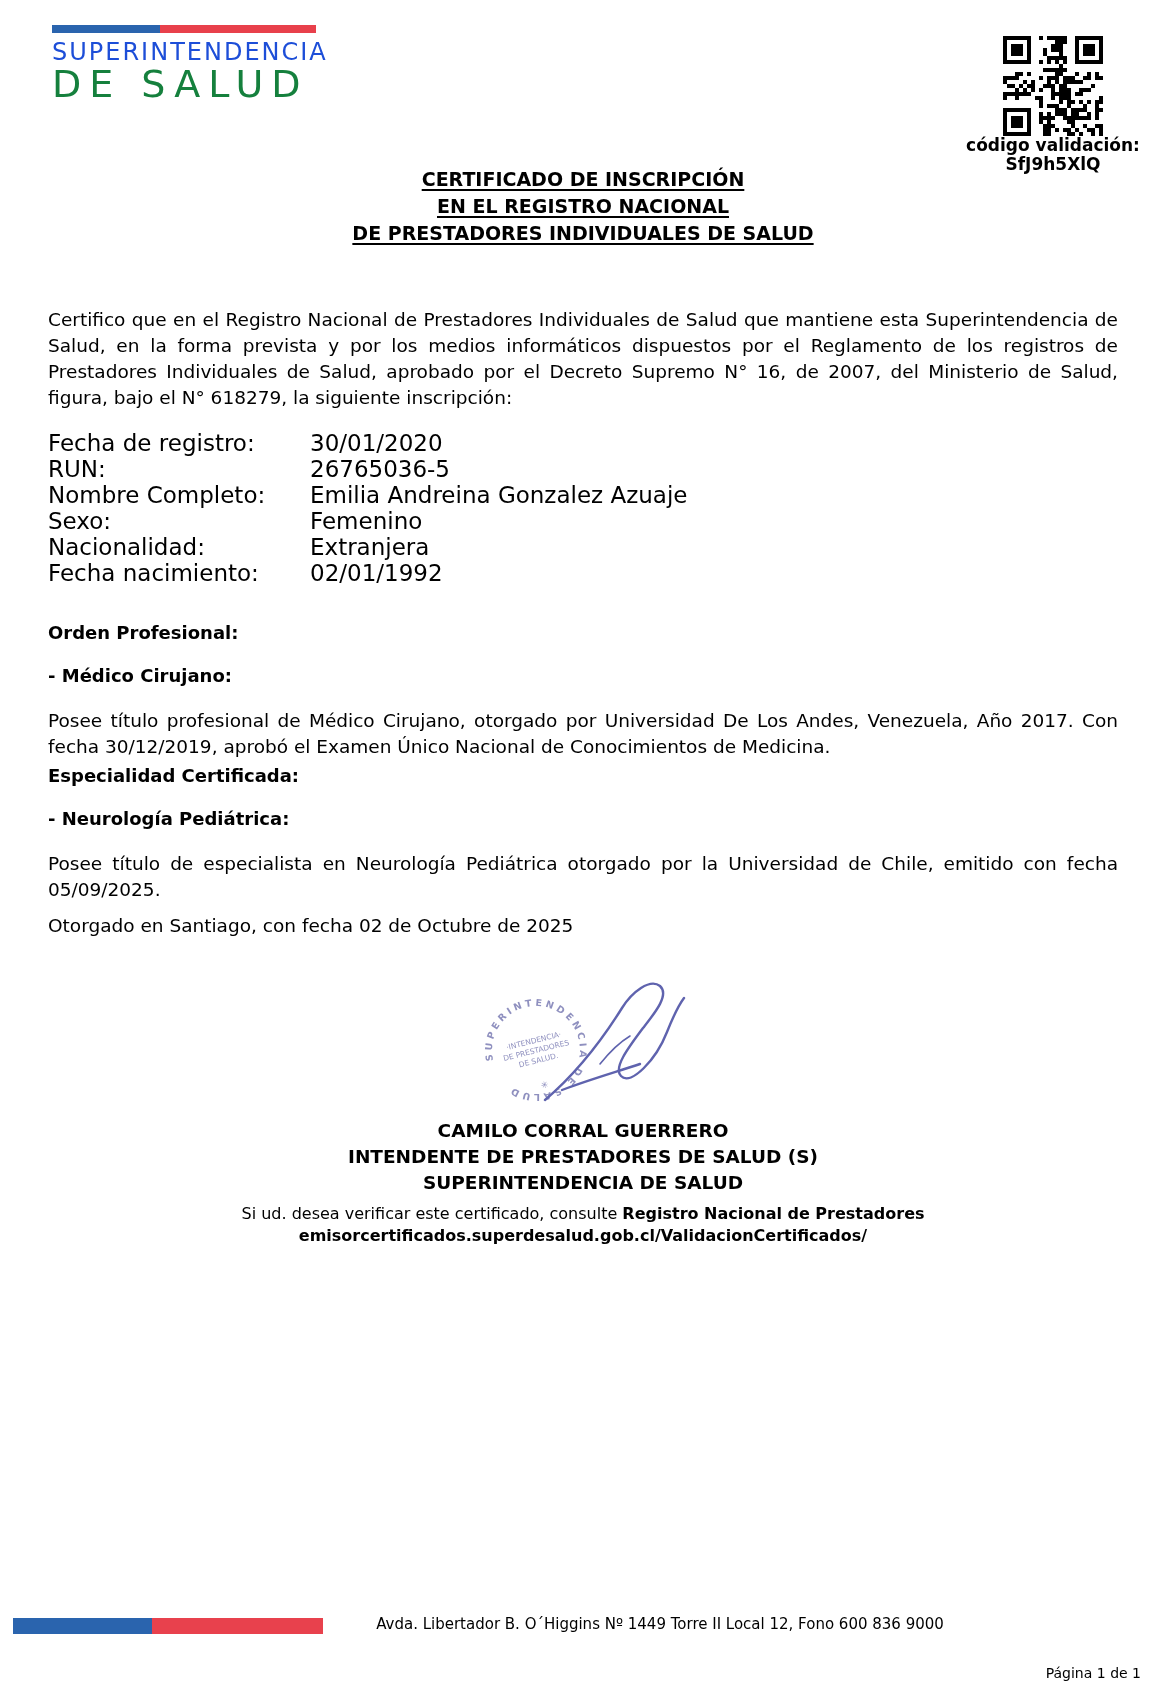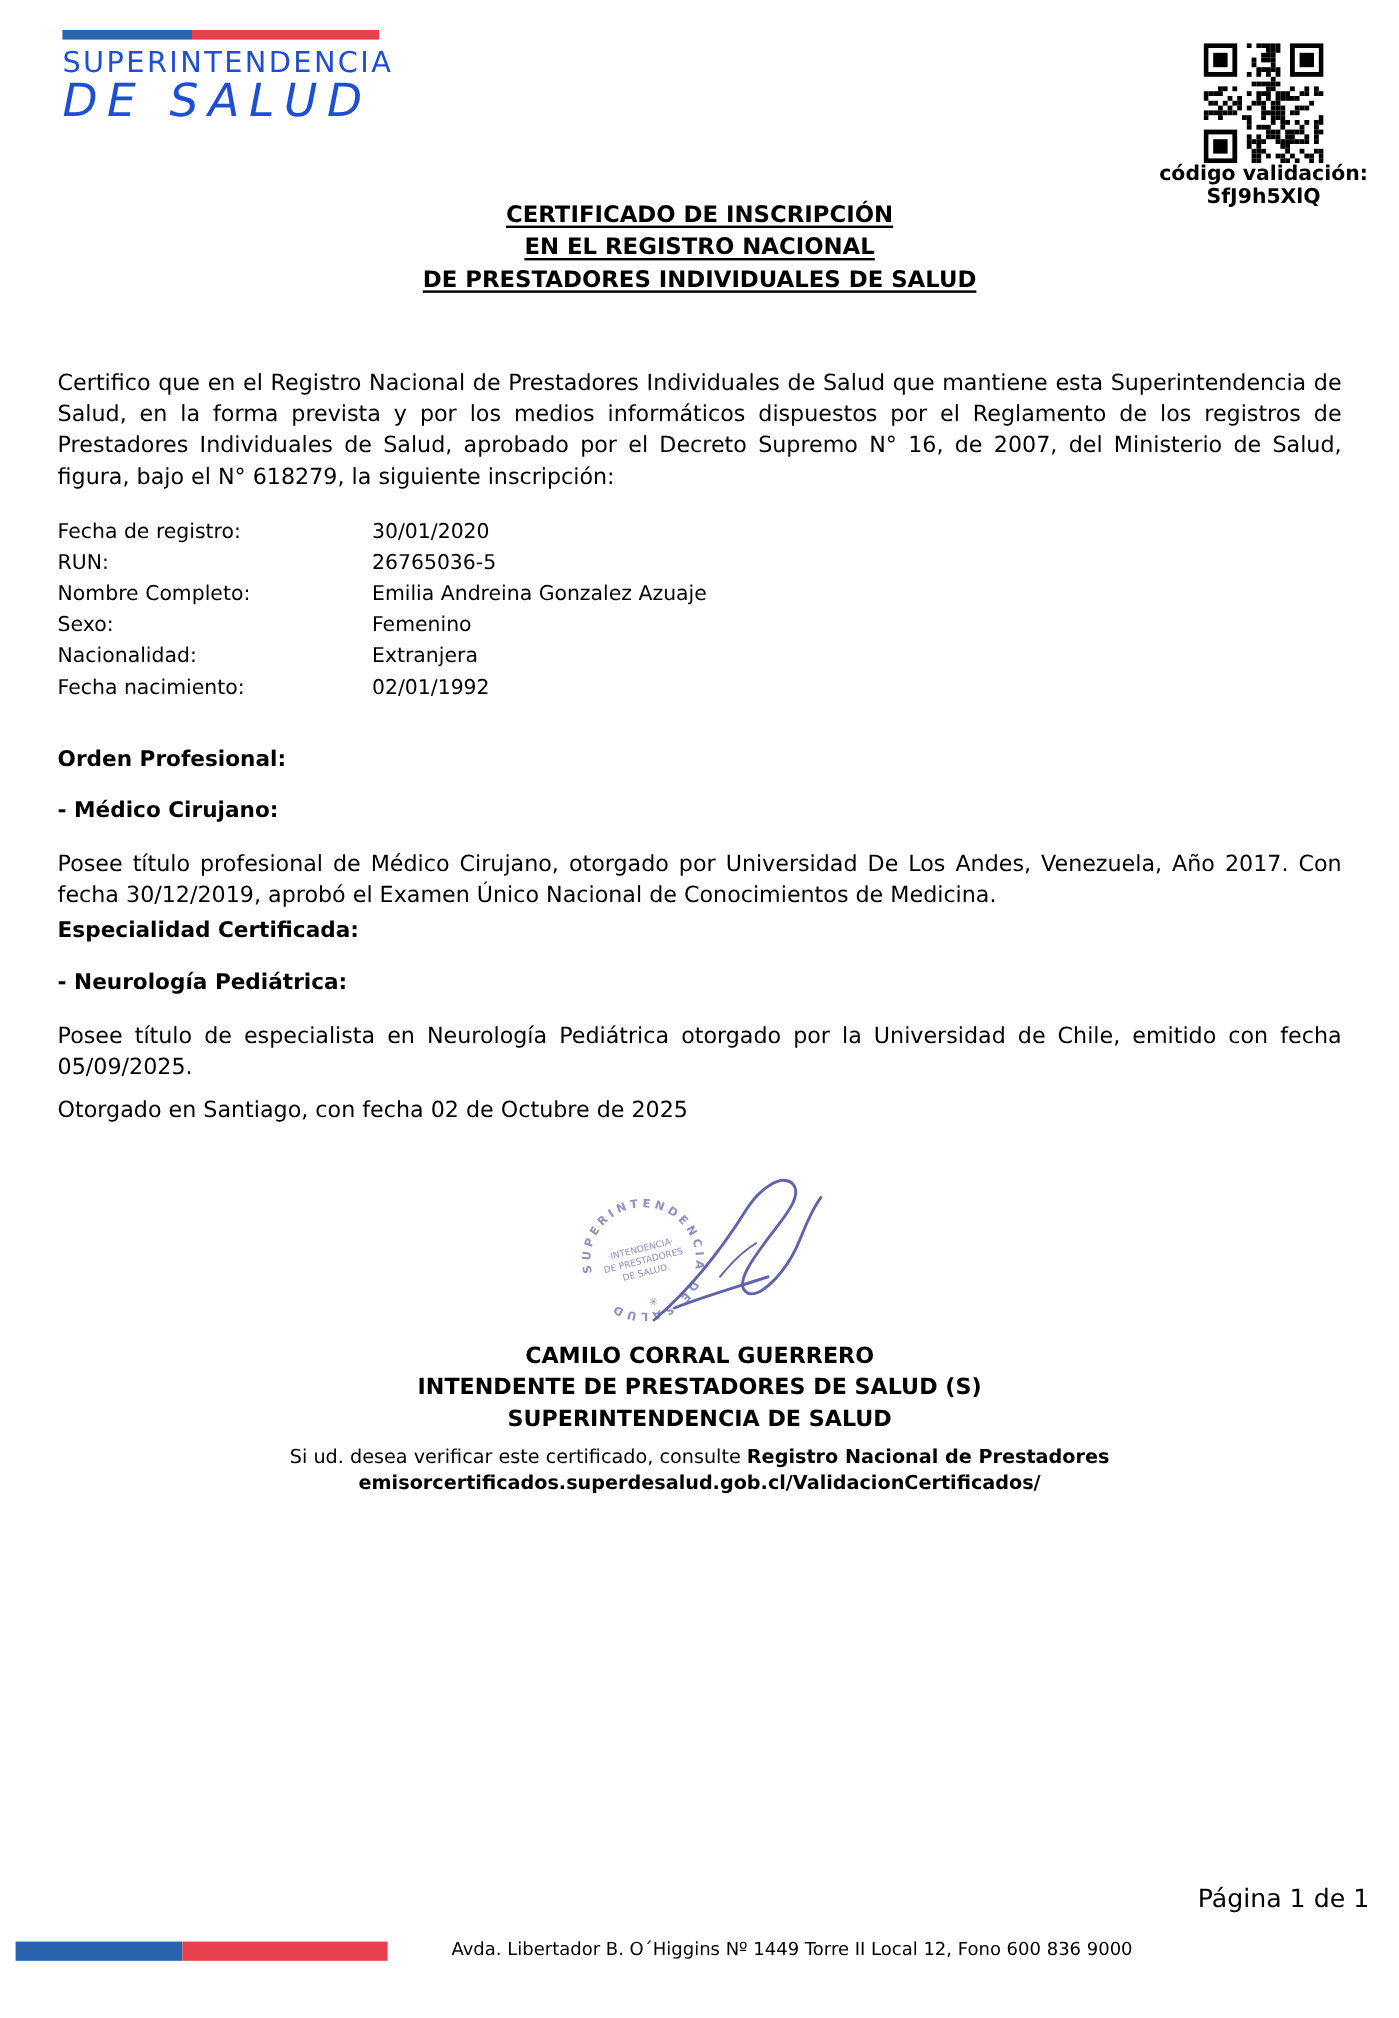--- a/index.html
+++ b/index.html
@@ -7,35 +7,35 @@
     position:relative;width:1166px;height:1682px;background:#ffffff;
     font-family:"DejaVu Sans","Liberation Sans",sans-serif;color:#000;
     overflow:hidden;
   }
   
   .logo-block{position:absolute;left:52px;top:25px;width:280px;}
   .logo-bar{display:flex;width:264px;height:8px;}
   .logo-bar .blue{width:108px;height:8px;background:#2a64ae;}
   .logo-bar .red{width:156px;height:8px;background:#e8404b;}
   .logo-line1{margin-top:5px;font-size:24px;letter-spacing:2px;color:#1d4ed8;white-space:nowrap;}
-  .logo-line2{margin-top:0px;font-size:38px;letter-spacing:8px;color:#1d4ed8;white-space:nowrap;line-height:36px;font-style:italic;}
+  .logo-line2{margin-top:0px;font-size:38px;letter-spacing:8px;color:#15803d;white-space:nowrap;line-height:36px;}
   
   .qr-block{position:absolute;left:940px;top:36px;width:226px;text-align:center;}
   .qr-svg{display:block;margin:0 auto;width:100px;height:100px;background:#fff;}
   .qr-caption{margin-top:0;font-weight:bold;font-size:17px;line-height:19px;}
   .qr-code-text{font-weight:bold;font-size:17px;line-height:19px;}
   
   .title-block{position:absolute;left:0;top:166px;width:1166px;text-align:center;
     font-weight:bold;font-size:19px;line-height:27px;}
   .title-block div{text-decoration:underline;text-decoration-thickness:2px;text-underline-offset:3px;}
   
   .body-text{font-size:18.5px;line-height:26px;}
   .intro{position:absolute;left:48px;top:288px;width:1070px;text-align:justify;}
   .fields{position:absolute;left:48px;top:430px;width:800px;}
-  .field-row{display:flex;font-size:17px;line-height:26px;}
+  .field-row{display:flex;font-size:23px;line-height:26px;}
   .field-label{flex:0 0 262px;}
   .sec-heading{position:absolute;left:48px;font-weight:bold;font-size:18px;line-height:26px;}
   .op-heading{top:620px;}
   .op-item-title{top:663px;}
   .op-body{position:absolute;left:48px;top:689px;width:1070px;text-align:justify;}
   .esp-heading{top:763px;}
   .esp-item-title{top:806px;}
   .esp-body{position:absolute;left:48px;top:832px;width:1070px;text-align:justify;}
   .otorgado{position:absolute;left:48px;top:913px;font-size:18.5px;line-height:26px;}
   
@@ -46,21 +46,21 @@
   
   .verify-block{position:absolute;left:0;top:1203px;width:1166px;text-align:center;
     font-size:16px;line-height:22px;}
   .verify-block b{font-weight:bold;}
   
   .footer-bar{position:absolute;left:13px;top:1618px;width:310px;height:16px;display:flex;}
   .footer-bar .blue{width:139px;height:16px;background:#2a64ae;}
   .footer-bar .red{width:171px;height:16px;background:#e8414d;}
   .footer-address{position:absolute;left:340px;top:1614px;width:640px;text-align:center;
     font-size:15px;line-height:20px;white-space:nowrap;}
-  .footer-page{position:absolute;right:25px;top:1572px;font-size:21px;line-height:20px;white-space:nowrap;}
+  .footer-page{position:absolute;right:25px;top:1663px;font-size:14px;line-height:20px;white-space:nowrap;}
 </style>
 </head>
 <body>
 
 <div class="page">
 
   <div class="logo-block">
     <div class="logo-bar">
       <div class="blue"></div>
       <div class="red"></div>

